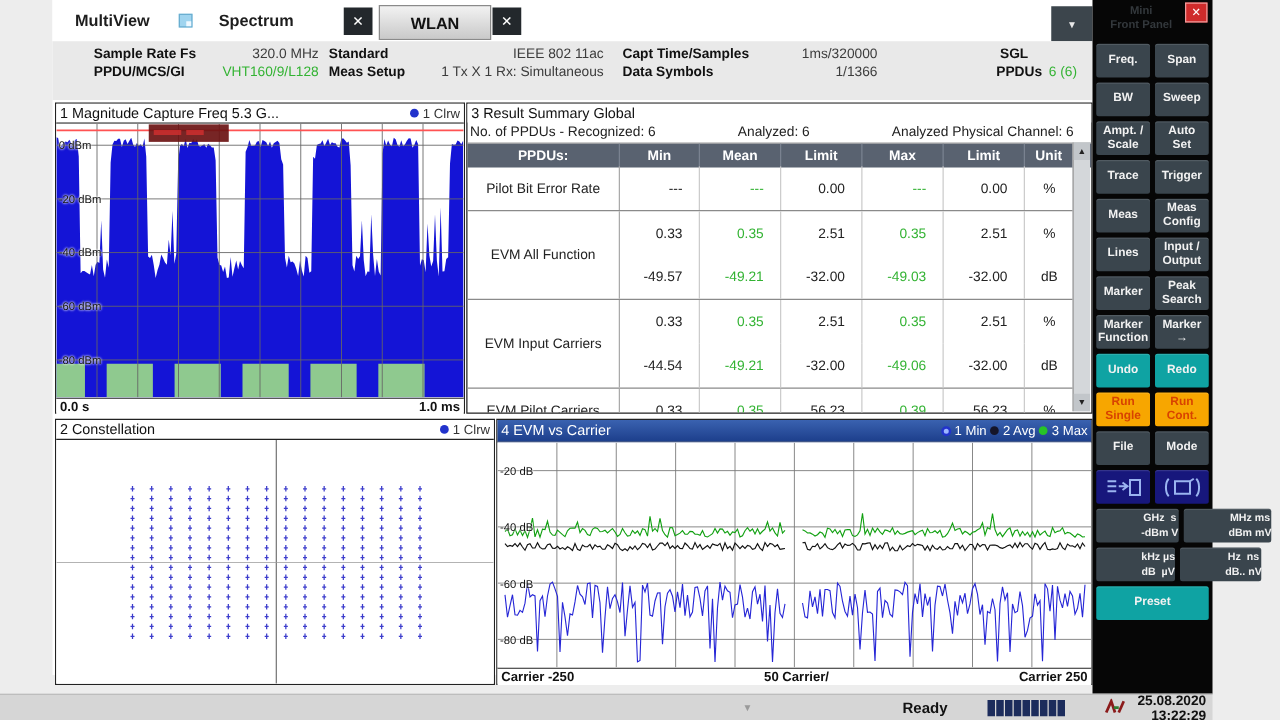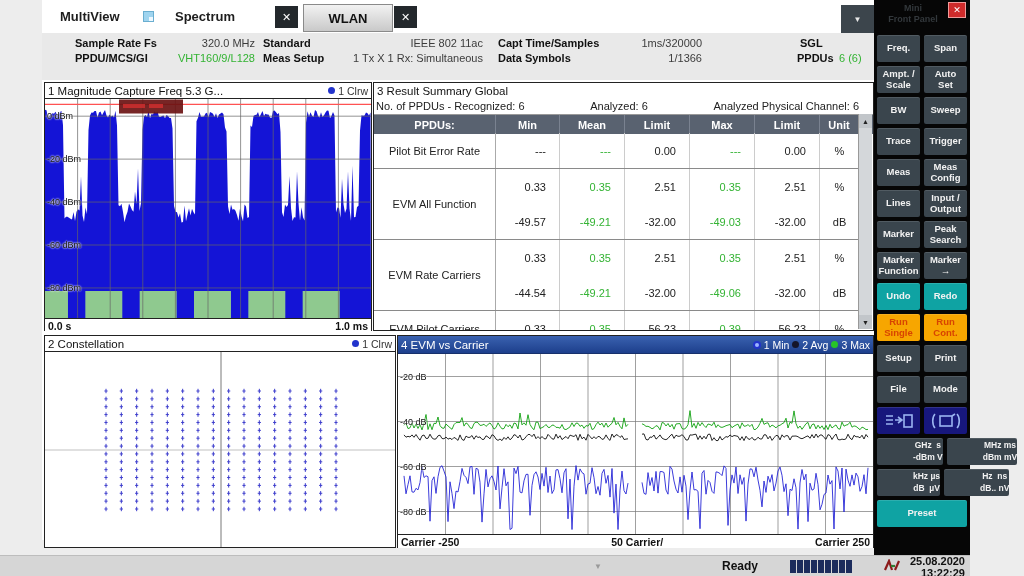--- a/index.html
+++ b/index.html
@@ -188,21 +188,21 @@
             <div class="rt-cell" style="grid-area: 1 / 6;">2.51</div>
             <div class="rt-cell unit" style="grid-area: 1 / 7;">%</div>
             <div class="rt-cell" style="grid-area: 2 / 2;">-49.57</div>
             <div class="rt-cell green" style="grid-area: 2 / 3;">-49.21</div>
             <div class="rt-cell" style="grid-area: 2 / 4;">-32.00</div>
             <div class="rt-cell green" style="grid-area: 2 / 5;">-49.03</div>
             <div class="rt-cell" style="grid-area: 2 / 6;">-32.00</div>
             <div class="rt-cell unit" style="grid-area: 2 / 7;">dB</div>
           </div>
           <div class="rt-group">
-            <div class="rt-name" style="grid-row: 1 / span 2;">EVM Rate Carriers</div>
+            <div class="rt-name" style="grid-row: 1 / span 2;">EVM Input Carriers</div>
             <div class="rt-cell" style="grid-area: 1 / 2;">0.33</div>
             <div class="rt-cell green" style="grid-area: 1 / 3;">0.35</div>
             <div class="rt-cell" style="grid-area: 1 / 4;">2.51</div>
             <div class="rt-cell green" style="grid-area: 1 / 5;">0.35</div>
             <div class="rt-cell" style="grid-area: 1 / 6;">2.51</div>
             <div class="rt-cell unit" style="grid-area: 1 / 7;">%</div>
             <div class="rt-cell" style="grid-area: 2 / 2;">-44.54</div>
             <div class="rt-cell green" style="grid-area: 2 / 3;">-49.21</div>
             <div class="rt-cell" style="grid-area: 2 / 4;">-32.00</div>
             <div class="rt-cell green" style="grid-area: 2 / 5;">-49.06</div>
@@ -797,30 +797,30 @@
 Front Panel</div>
     <div class="sb-close">
         <span>✕</span>
       </div>
     <div class="sb-grid" id="sb-grid">
         <div class="sb-row">
           <div class="sb-key">Freq.</div>
           <div class="sb-key">Span</div>
         </div>
         <div class="sb-row">
+          <div class="sb-key">BW</div>
+          <div class="sb-key">Sweep</div>
+        </div>
+        <div class="sb-row">
           <div class="sb-key">Ampt. /
 Scale</div>
           <div class="sb-key">Auto
 Set</div>
         </div>
         <div class="sb-row">
-          <div class="sb-key">BW</div>
-          <div class="sb-key">Sweep</div>
-        </div>
-        <div class="sb-row">
           <div class="sb-key">Trace</div>
           <div class="sb-key">Trigger</div>
         </div>
         <div class="sb-row">
           <div class="sb-key">Meas</div>
           <div class="sb-key">Meas
 Config</div>
         </div>
         <div class="sb-row">
           <div class="sb-key">Lines</div>
@@ -840,24 +840,20 @@
         </div>
         <div class="sb-row">
           <div class="sb-key teal">Undo</div>
           <div class="sb-key teal">Redo</div>
         </div>
         <div class="sb-row">
           <div class="sb-key run">Run
 Single</div>
           <div class="sb-key run">Run
 Cont.</div>
-        </div>
-        <div class="sb-row">
-          <div class="sb-key">Setup</div>
-          <div class="sb-key">Print</div>
         </div>
         <div class="sb-row">
           <div class="sb-key">File</div>
           <div class="sb-key">Mode</div>
         </div>
         <div class="sb-row">
           <div class="sb-key navy"><svg width="30" height="18" viewBox="0 0 30 18">
               <g stroke="#9ab4f0" stroke-width="1.6" fill="none">
                 <path d="M2 4 h7 M2 8 h7 M2 12 h7"></path>
                 <path d="M11 8 h6 M14 5 l4 3 -4 3"></path>

